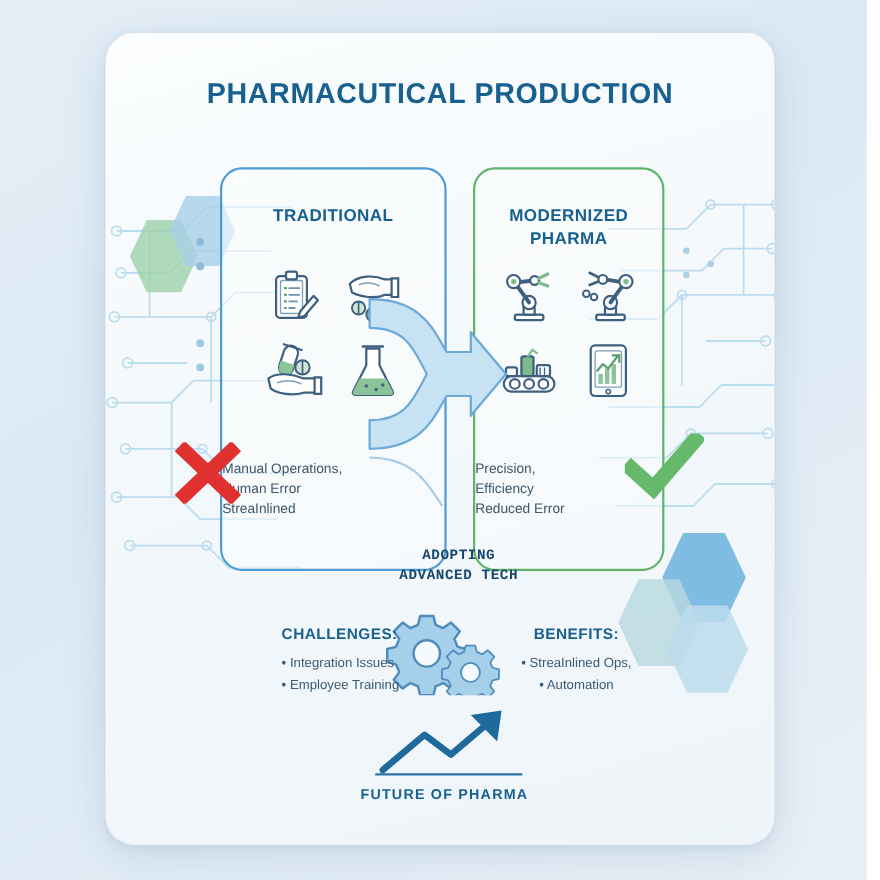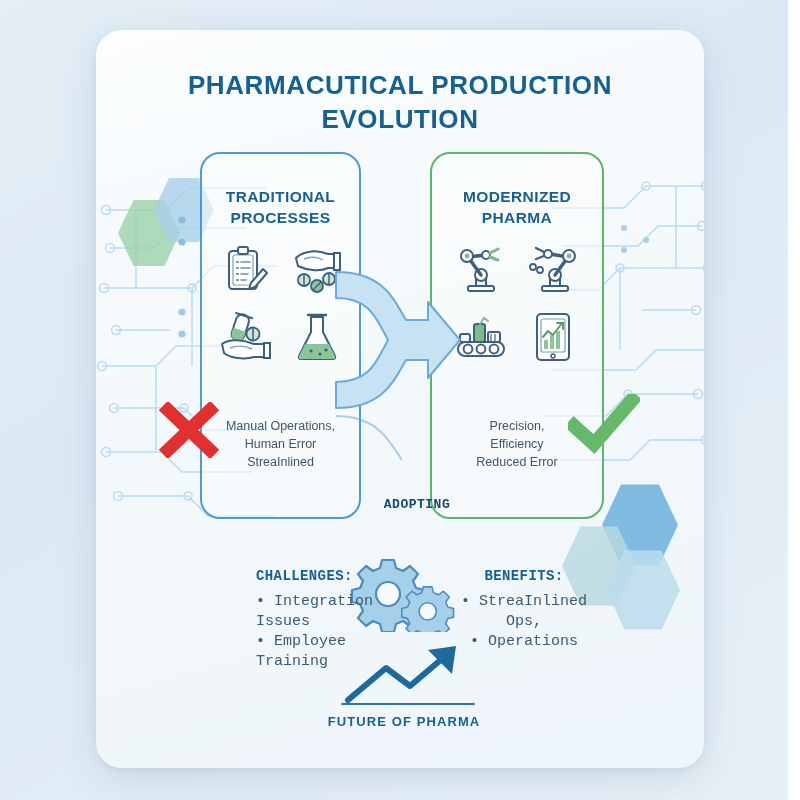--- a/index.html
+++ b/index.html
@@ -43,36 +43,36 @@
     line-height: 34px;
   }
 
   
   .panel {
     position: absolute;
     border-radius: 20px;
     background: rgba(252,253,254,0.55);
   }
   #panel-left  { left: 104px; top: 122px; width: 157px; height: 363px;
-                 border: 2px solid #4d9ad4; }
+                 border: 2px solid #4d9ad4; padding-left: 45px; }
   #panel-right { left: 334px; top: 122px; width: 170px; height: 363px;
                  border: 2px solid #5fb36a; }
 
   .panel-title {
     position: absolute; left: 0; top: 32px; width: 100%;
     text-align: center;
     color: #17608f;
     font-weight: bold;
     font-size: 15.5px;
     line-height: 21px;
     letter-spacing: 0.4px;
   }
   .panel-body {
     position: absolute; left: 0; bottom: 46px; width: 100%;
-    text-align: center;
+    text-align: left;
     color: #3e556b;
     font-size: 12.5px;
     line-height: 18px;
   }
   .icon-grid {
     position: absolute; left: 50%; top: 84px;
     transform: translateX(-50%);
     display: grid;
     grid-template-columns: 62px 62px;
     grid-template-rows: 62px 62px;
@@ -95,29 +95,29 @@
   }
 
   
   #mark-x     { position: absolute; left: 62px;  top: 372px; }
   #mark-check { position: absolute; left: 472px; top: 364px; }
 
   
   #gears { position: absolute; left: 248px; top: 526px; }
 
   
-  .list-block { position: absolute; font-family: Liberation Mono, monospace; }
+  .list-block { position: absolute; }
   #challenges { left: 160px; top: 538px; width: 150px; text-align: left; }
   #benefits   { left: 348px; top: 538px; width: 160px; text-align: center; }
   .list-head {
     color: #17608f; font-weight: bold; font-size: 14px;
     letter-spacing: 0.4px; margin-bottom: 8px;
   }
   .list-item {
-    color: #3b5a75; font-size: 15px; line-height: 20px;
+    color: #3b5a75; font-size: 12px; line-height: 20px;
   }
 
   
   #future-arrow { position: absolute; left: 228px; top: 612px; }
   #future-label {
     position: absolute; left: 168px; top: 684px; width: 280px;
     text-align: center;
     color: #17608f; font-weight: bold; font-size: 13px;
     letter-spacing: 1.1px;
   }
@@ -199,27 +199,25 @@
     <div class="hex decor" style="left:510px; top:518px; width:74px; height:84px; background:#bcdcec; opacity:.85;"></div>
 
     <svg class="decor" style="left:520px; top:188px;" width="60" height="40" viewBox="0 0 60 40">
       <circle cx="8" cy="10" r="3" fill="#aacfe6"></circle>
       <circle cx="30" cy="22" r="3" fill="#aacfe6"></circle>
       <circle cx="8" cy="32" r="3" fill="#aacfe6"></circle>
     </svg>
 
     <div id="title">
       <div>PHARMACUTICAL PRODUCTION</div>
-      <div>EVOLUTION</div>
     </div>
 
     <div class="panel" id="panel-left">
       <div class="panel-title">
         <div>TRADITIONAL</div>
-        <div>PROCESSES</div>
       </div>
 
       <div class="icon-grid">
 
         <div class="icon-cell">
           <svg width="54" height="54" viewBox="0 0 54 54">
             <rect x="11" y="9" width="28" height="38" rx="3.5" fill="#ffffff" stroke="#3d5f80" stroke-width="2"></rect>
             <rect x="15" y="13" width="20" height="30" rx="2" fill="none" stroke="#7aa0bd" stroke-width="1.2"></rect>
             <rect x="20" y="5" width="10" height="7" rx="2" fill="#ffffff" stroke="#3d5f80" stroke-width="2"></rect>
             <g stroke="#5b9a6b" stroke-width="2" stroke-linecap="round">
@@ -371,20 +369,21 @@
                  C 62 114 52 142 4 142
                  L 4 116
                  C 38 116 44 96 56 74
                  C 44 52 38 32 4 32 Z"></path>
       </g>
       <path d="M4 150 C 46 150 58 176 70 194" fill="none" stroke="#6aa9d8" stroke-width="2" opacity=".55"></path>
     </svg>
 
     <div id="adopting">
       <div>ADOPTING</div>
+      <div>ADVANCED TECH</div>
     </div>
 
     <svg id="mark-x" width="62" height="56" viewBox="0 0 62 56">
       <g stroke="#e03030" stroke-width="13" stroke-linecap="square">
         <path d="M10 8 L52 48"></path>
         <path d="M52 8 L10 48"></path>
       </g>
     </svg>
 
     <svg id="mark-check" width="72" height="60" viewBox="0 0 72 60">
@@ -411,21 +410,21 @@
         • <span>Employee Training</span>
       </div>
     </div>
 
     <div class="list-block" id="benefits">
       <div class="list-head">BENEFITS:</div>
       <div class="list-item">
         • <span>StreaInlined Ops,</span>
       </div>
       <div class="list-item">
-        • <span>Operations</span>
+        • <span>Automation</span>
       </div>
     </div>
 
     <svg id="future-arrow" width="160" height="72" viewBox="0 0 160 72">
       <path d="M18 62 H150" stroke="#2d74a8" stroke-width="2.2" stroke-linecap="round"></path>
       <path d="M24 58 L62 26 L86 44 L126 10" fill="none" stroke="#1f6a9c" stroke-width="6" stroke-linecap="round" stroke-linejoin="round"></path>
       <path d="M104 8 L132 4 L128 32 Z" fill="#1f6a9c"></path>
     </svg>
 
     <div id="future-label">FUTURE OF PHARMA</div>

